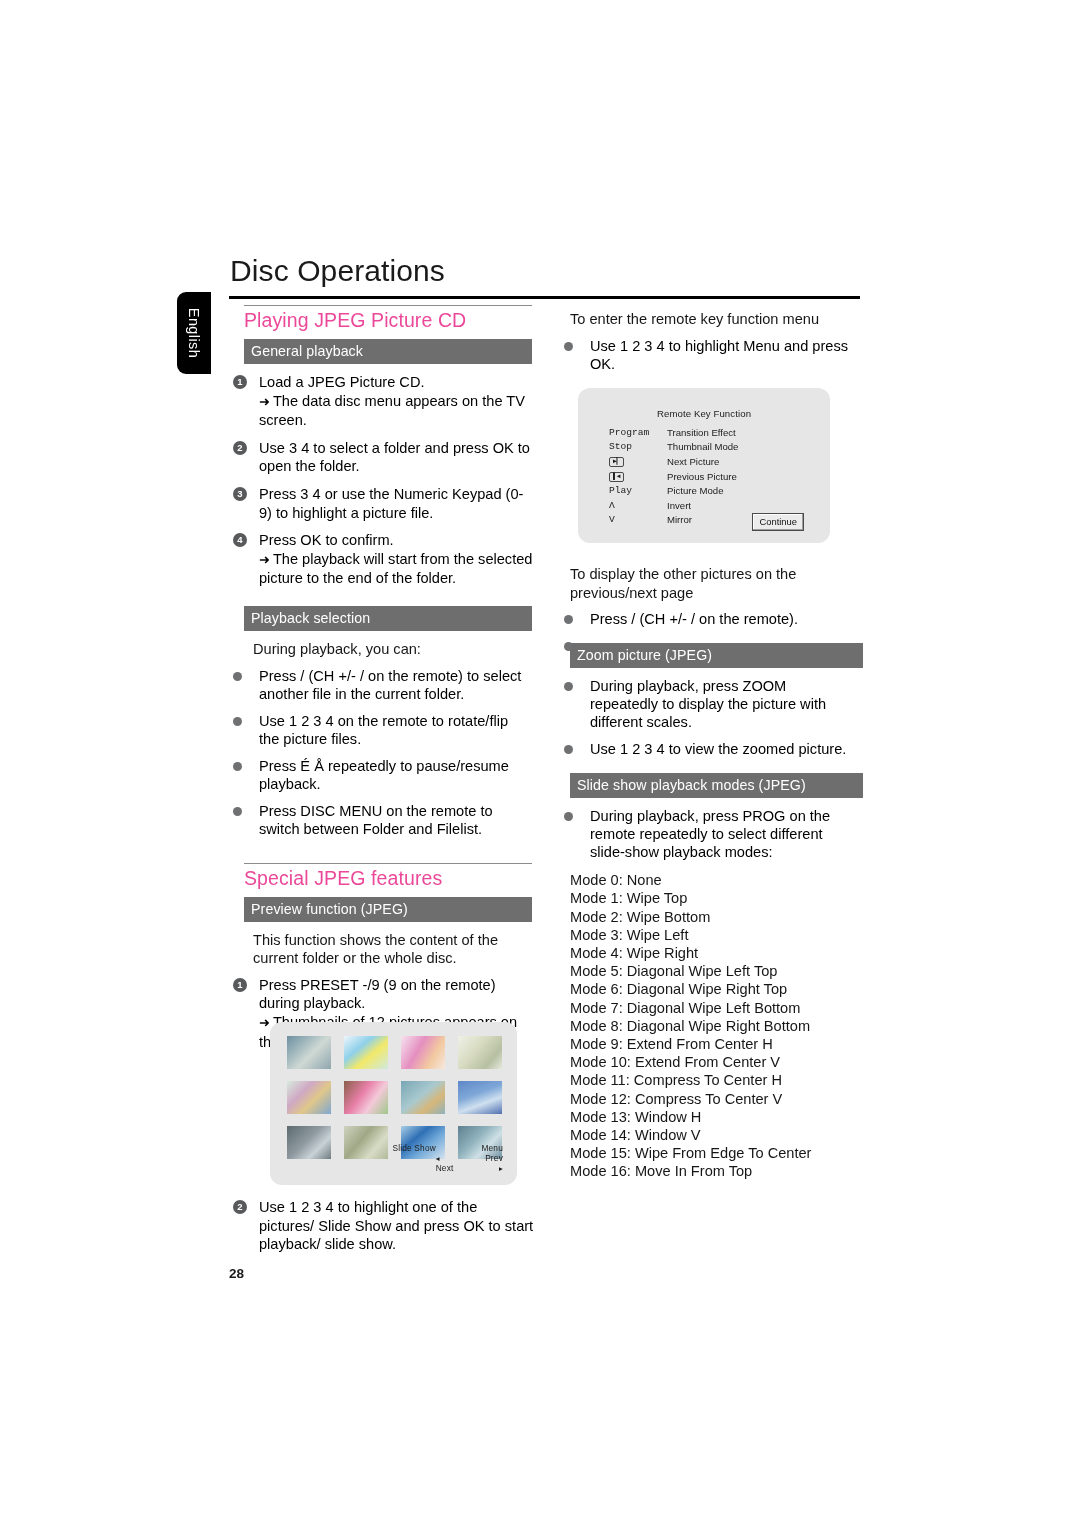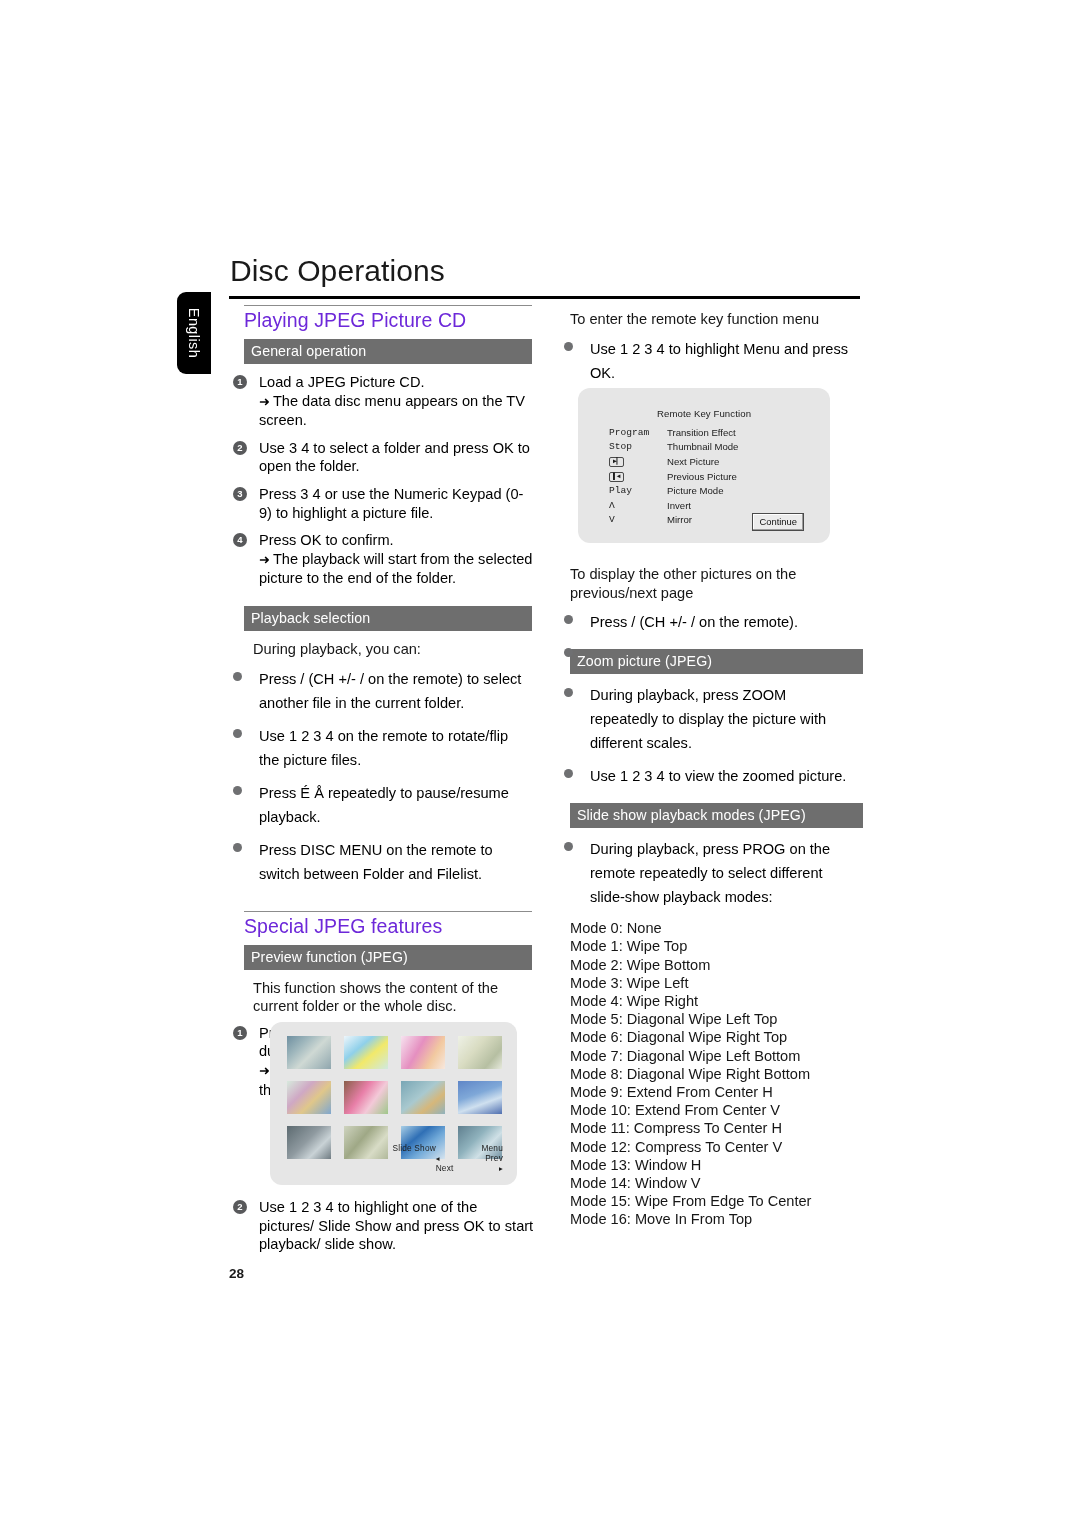--- a/index.html
+++ b/index.html
@@ -79,21 +79,21 @@
 
   
   .sec-rule {
     width: 288px;
     height: 1px;
     background: #8c8c8c;
     margin: 0 0 3px 15px;
   }
   .sec-head {
     font-size: 19.5px;
-    color: #6d28d9;
+    color: #ec4899;
     margin: 0 0 7px 15px;
     letter-spacing: 0.1px;
   }
   .bar {
     background: #6e6e6e;
     color: #ffffff;
     font-size: 14.2px;
     padding: 4px 0 5px 7px;
     margin: 0 0 9px 15px;
     width: 281px;
@@ -134,21 +134,21 @@
     text-align: center;
     font-weight: bold;
   }
 
   
   .bul {
     position: relative;
     padding-left: 30px;
     margin: 0 7px 9px 0;
     font-size: 14.6px;
-    line-height: 24px;
+    line-height: 18px;
   }
   .bul-dot {
     position: absolute;
     left: 4px;
     top: 5px;
     width: 9px;
     height: 9px;
     border-radius: 50%;
     background: #6f7072;
   }
@@ -285,21 +285,21 @@
     <span>English</span>
   </div>
 
   <div class="page-title">Disc Operations</div>
   <div class="title-rule"></div>
 
   <div class="col-left">
 
     <div class="sec-rule"></div>
     <div class="sec-head">Playing JPEG Picture CD</div>
-    <div class="bar">General operation</div>
+    <div class="bar">General playback</div>
 
     <div class="step">
       <span class="step-num">1</span>
       <span>Load a JPEG Picture CD.</span>
       <span class="arrow-line"><span class="arw">➜</span><span>The data disc menu appears on the TV screen.</span></span>
     </div>
 
     <div class="step">
       <span class="step-num">2</span>
       <span>Use 3 4 to select a folder and press OK to open the folder.</span>

